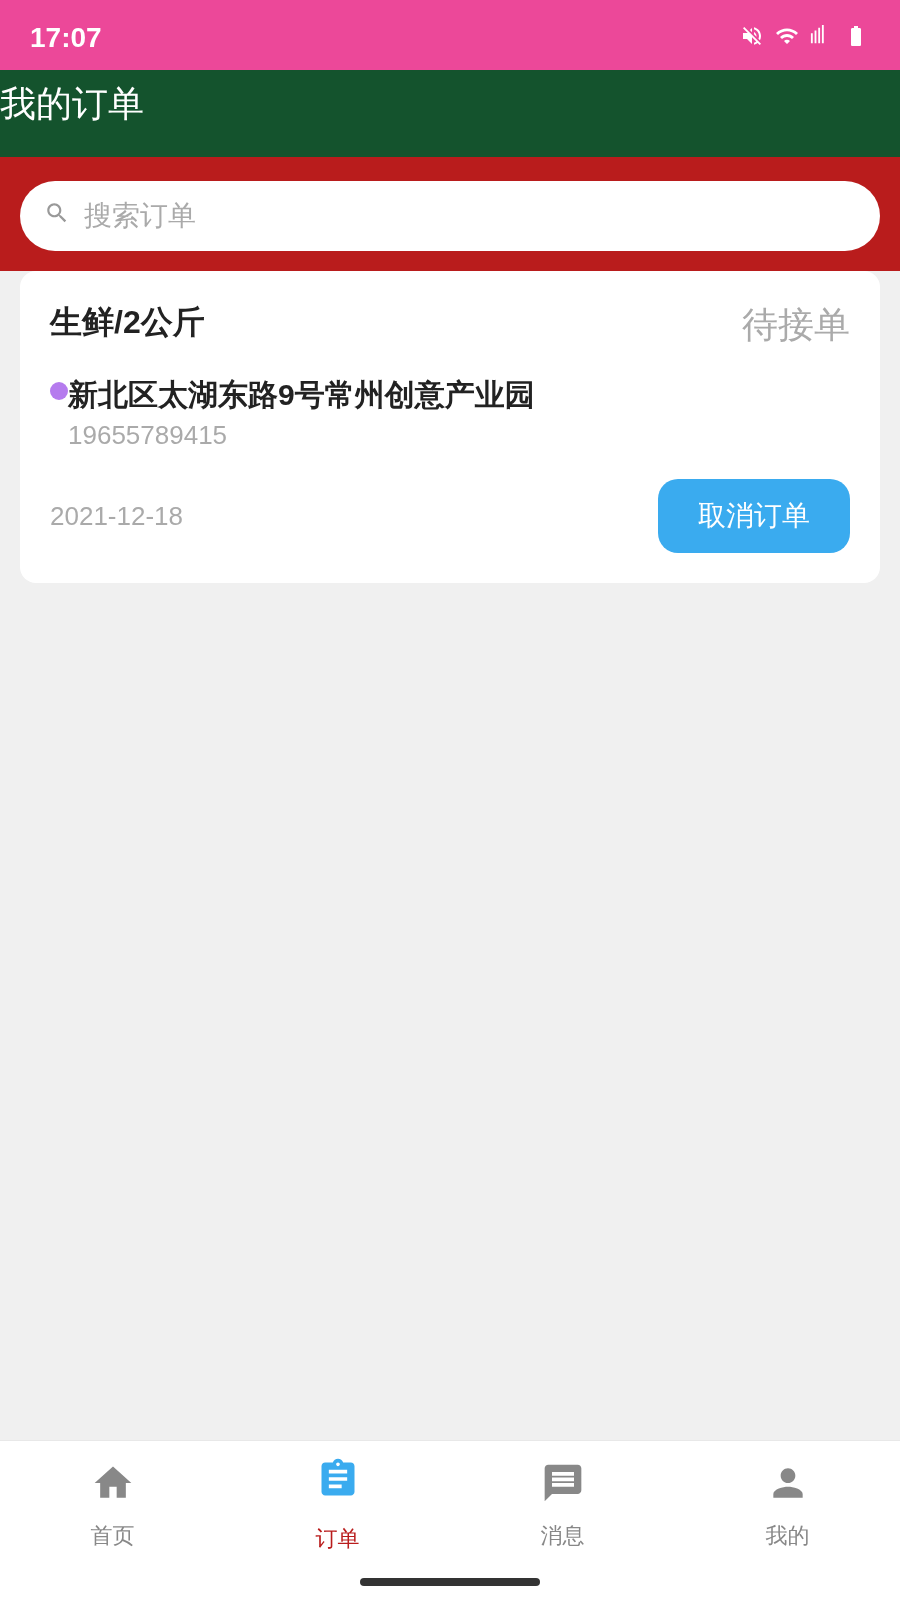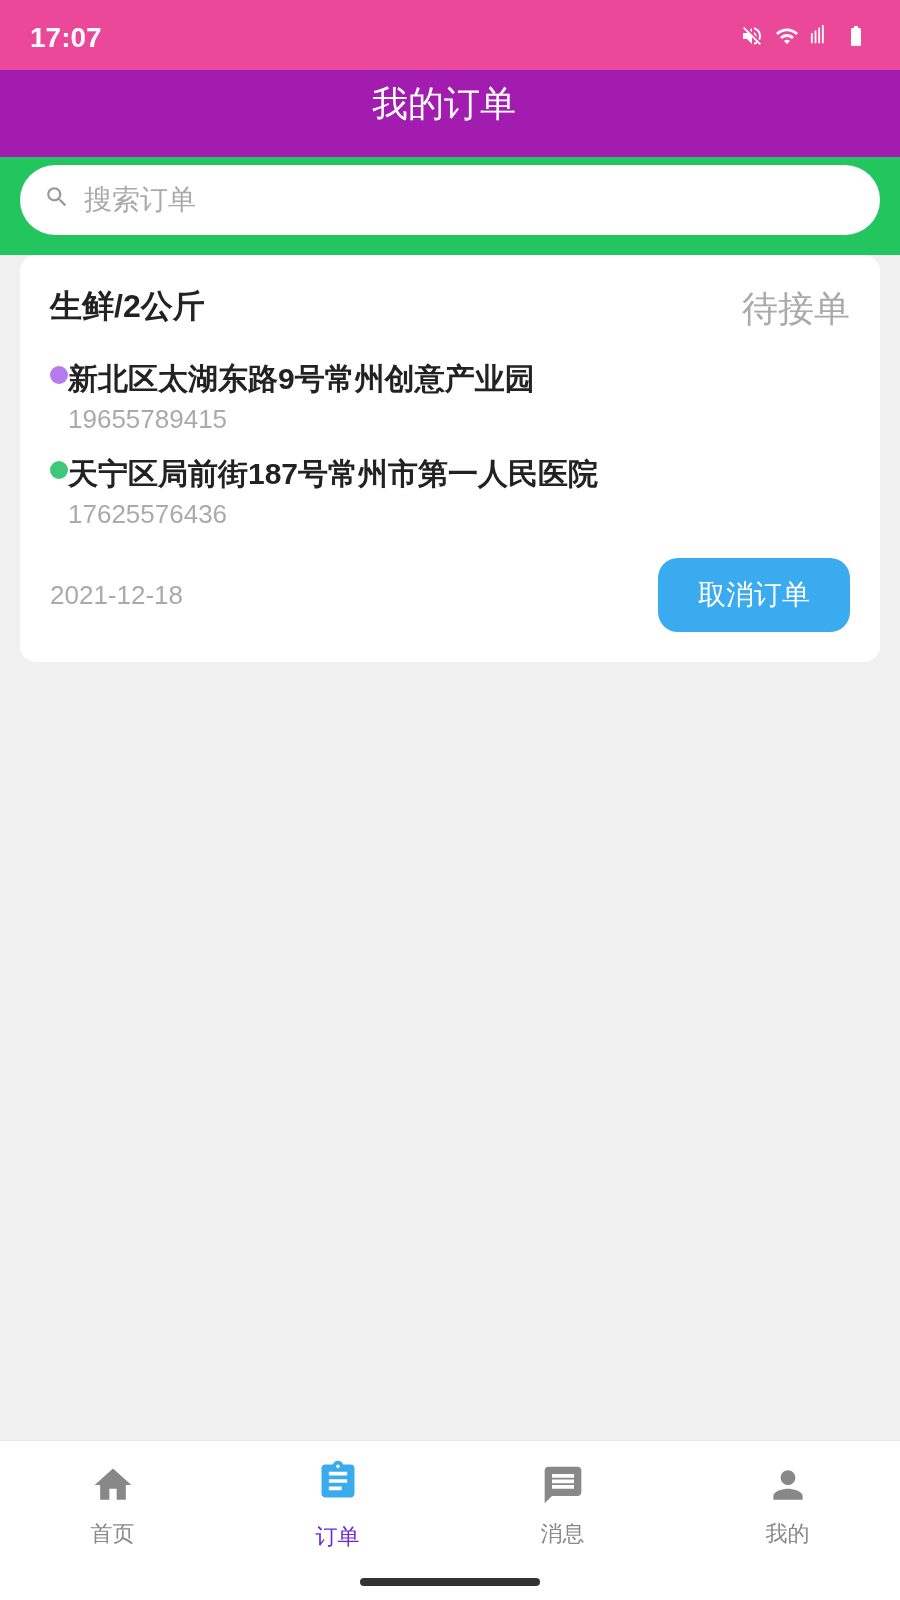--- a/index.html
+++ b/index.html
@@ -41,35 +41,35 @@
       gap: 10px;
     }
 
     .status-icon {
       color: white;
       font-size: 20px;
     }
 
     
     .header {
-      background: #a21caf;
-      text-align: center;
+      background: #14532d;
+      text-align: left;
       padding: 10px 12px 28px 0;
     }
 
     .header-title {
       color: white;
       font-size: 36px;
       font-weight: 500;
     }
 
     
     .search-container {
-      background: #22c55e;
-      padding: 8px 20px 20px 20px;
+      background: #b91c1c;
+      padding: 24px 20px 20px 20px;
     }
 
     .search-bar {
       background: white;
       border-radius: 50px;
       display: flex;
       align-items: center;
       padding: 16px 24px;
       gap: 14px;
     }
@@ -182,20 +182,21 @@
 
     
     .bottom-nav {
       background: white;
       height: 130px;
       display: flex;
       align-items: center;
       justify-content: space-around;
       border-top: 1px solid #e8e8e8;
       flex-shrink: 0;
+      font-family: Liberation Mono, monospace;
     }
 
     .nav-item {
       display: flex;
       flex-direction: column;
       align-items: center;
       gap: 6px;
       cursor: pointer;
       width: 120px;
     }
@@ -209,21 +210,21 @@
     .nav-icon.active {
       color: #3aabef;
     }
 
     .nav-label {
       font-size: 22px;
       color: #888;
     }
 
     .nav-label.active {
-      color: #6d28d9;
+      color: #b91c1c;
       margin-top: 7px;
     }
 
     
     .home-indicator {
       background: white;
       display: flex;
       justify-content: center;
       padding: 8px 0 14px 0;
       flex-shrink: 0;
@@ -293,27 +294,20 @@
     </div>
 
     <div class="address-row">
       <span class="dot dot-purple"></span>
       <div class="address-info">
         <div class="address-text">新北区太湖东路9号常州创意产业园</div>
         <div class="address-phone">19655789415</div>
       </div>
     </div>
 
-    <div class="address-row">
-      <span class="dot dot-green"></span>
-      <div class="address-info">
-        <div class="address-text">天宁区局前街187号常州市第一人民医院</div>
-        <div class="address-phone">17625576436</div>
-      </div>
-    </div>
 
     <div class="order-footer">
       <span class="order-date">2021-12-18</span>
       <button class="cancel-btn">取消订单</button>
     </div>
   </div>
 
 </div>
 
 <nav class="bottom-nav">

